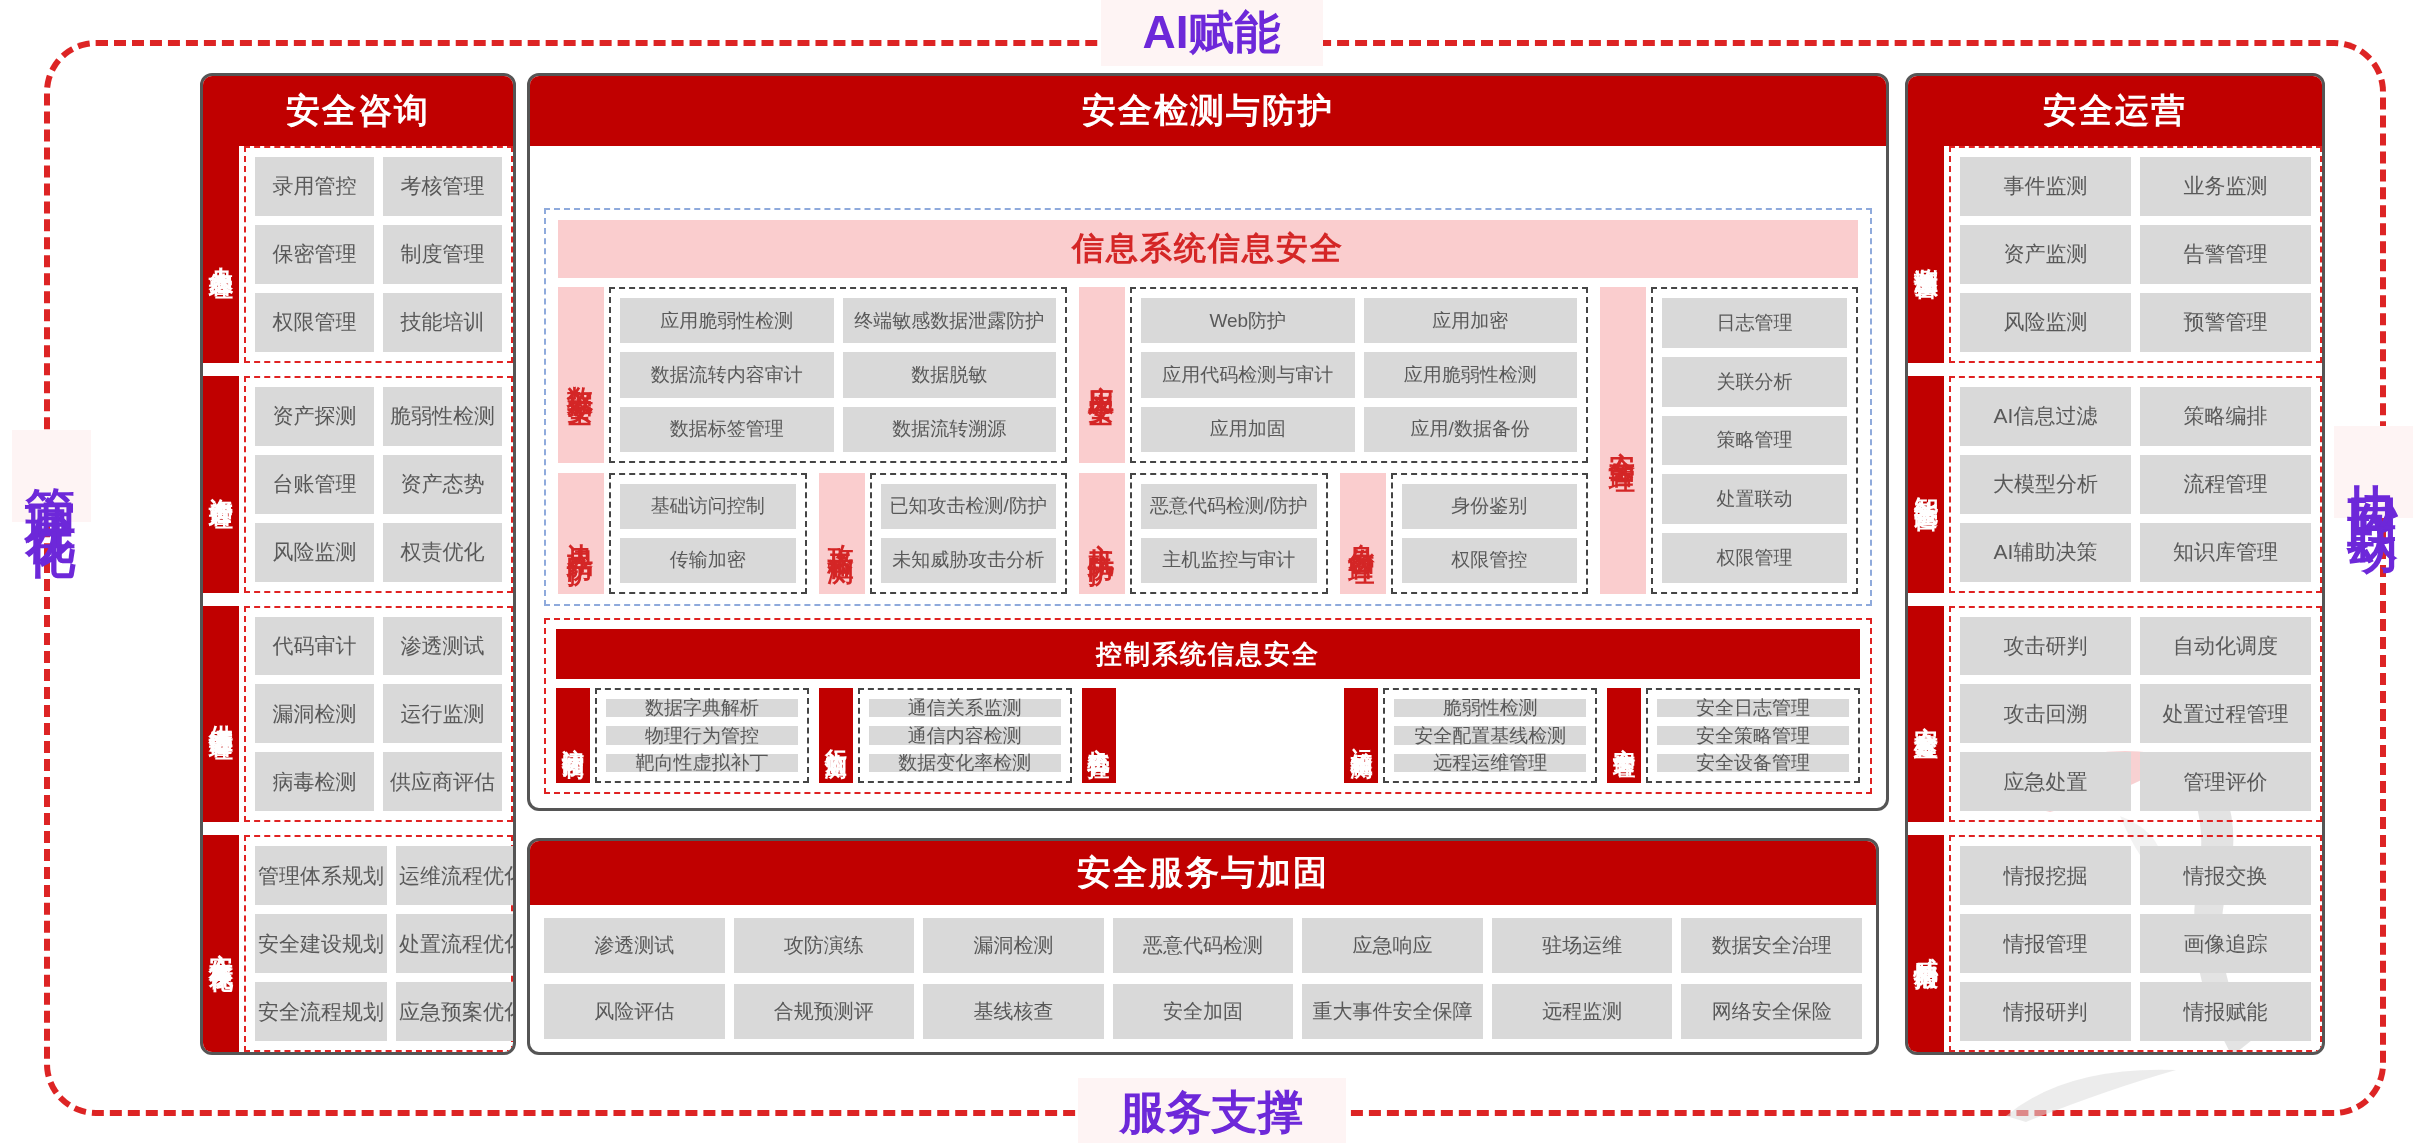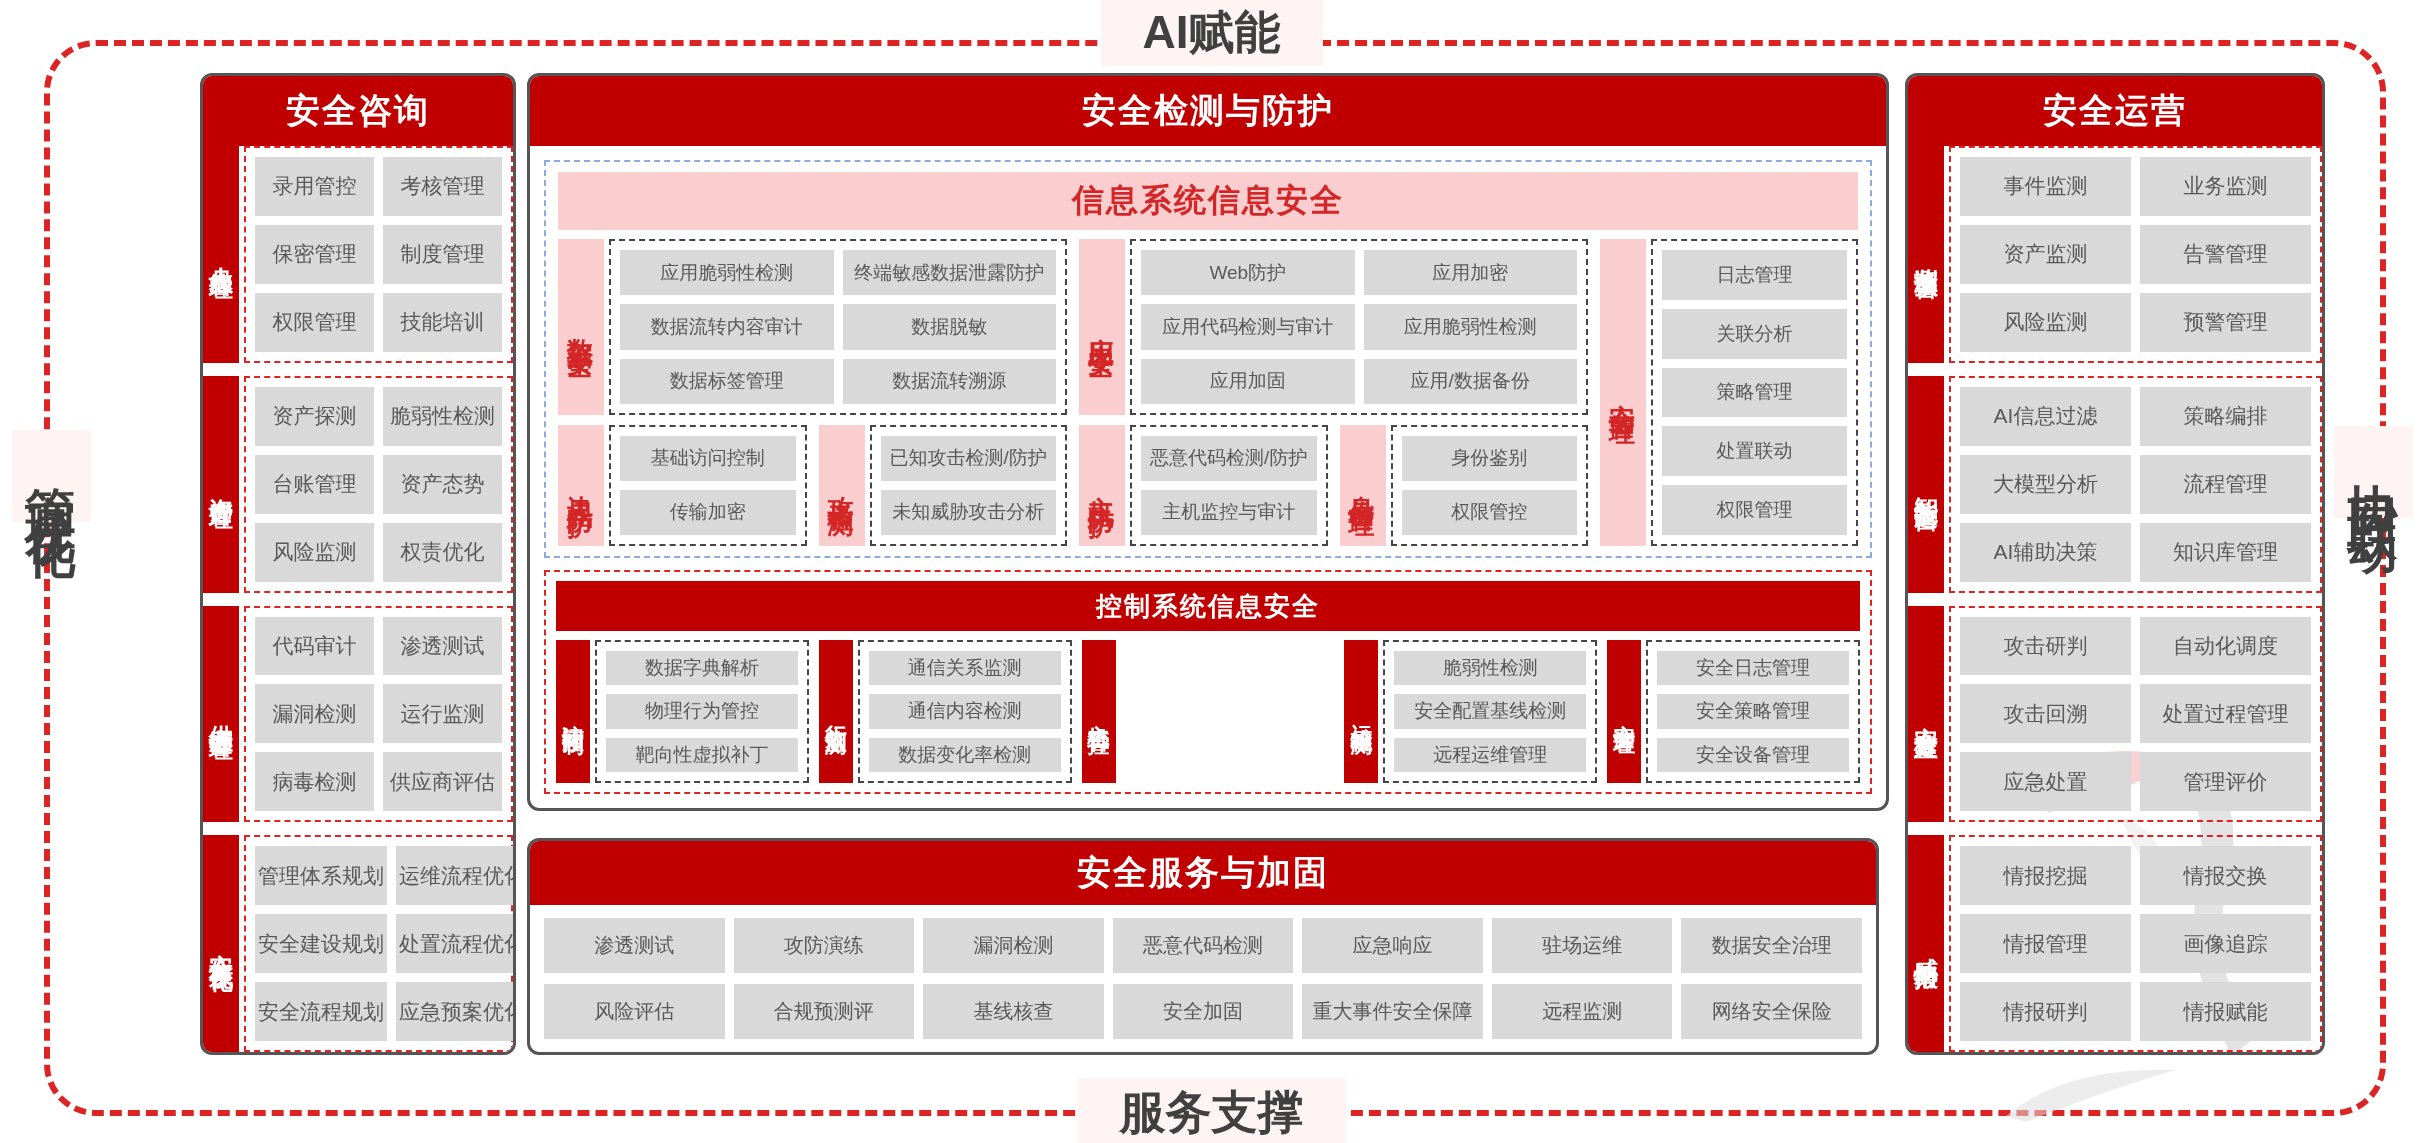--- a/index.html
+++ b/index.html
@@ -7,21 +7,21 @@
     width:2423px; height:1143px; position:relative; overflow:hidden;
     background:#ffffff;
     font-family:"Liberation Sans","DejaVu Sans",sans-serif;
   }
   
   #outer-border {
     position:absolute; left:44px; top:40px; width:2330px; height:1064px;
     border:6px dashed #dd2424; border-radius:52px;
   }
   .frame-label {
-    position:absolute; font-weight:bold; color:#404040; background:#fef4f4;
+    position:absolute; font-weight:bold; color:#6d28d9; background:#fef4f4;
     z-index:5; text-align:center;
   }
   #label-top { top:0px; left:50%; transform:translateX(-50%); font-size:46px; padding:2px 42px; }
   #label-bottom { top:1078px; left:50%; transform:translateX(-50%); font-size:46px; padding:4px 42px; }
   #label-left, #label-right {
     writing-mode:vertical-rl; text-orientation:upright;
     font-size:50px; letter-spacing:14px; padding:18px 6px;
   }
   #label-left { left:12px; top:430px; }
   #label-right { left:2334px; top:426px; }
@@ -31,21 +31,21 @@
     position:absolute; background:#fff; border:3px solid #555;
     border-radius:12px; overflow:hidden; display:flex; flex-direction:column;
     box-sizing:border-box;
   }
   .panel-header {
     height:70px; min-height:70px; background:#c00000; color:#fff;
     font-size:34px; font-weight:bold;
     display:flex; align-items:center; justify-content:center; letter-spacing:2px;
   }
   #panel-left  { left:200px; top:73px;  width:316px;  height:982px; }
-  #panel-mid-top { left:527px; top:73px; width:1362px; height:738px; }
+  #panel-mid-top { left:527px; top:73px; width:1362px; height:738px;gap:48px; }
   #panel-mid-bottom { left:527px; top:838px; width:1352px; height:217px; }
   #panel-right { left:1905px; top:73px; width:420px; height:982px; }
 
   .panel-body-col {
     flex:1; display:flex; flex-direction:column; gap:13px; min-height:0;
     position:relative; z-index:1;
   }
   .sect { flex:1; display:flex; gap:5px; min-height:0; }
   .vbar {
     width:36px; min-width:36px; display:flex; align-items:center; justify-content:center;

